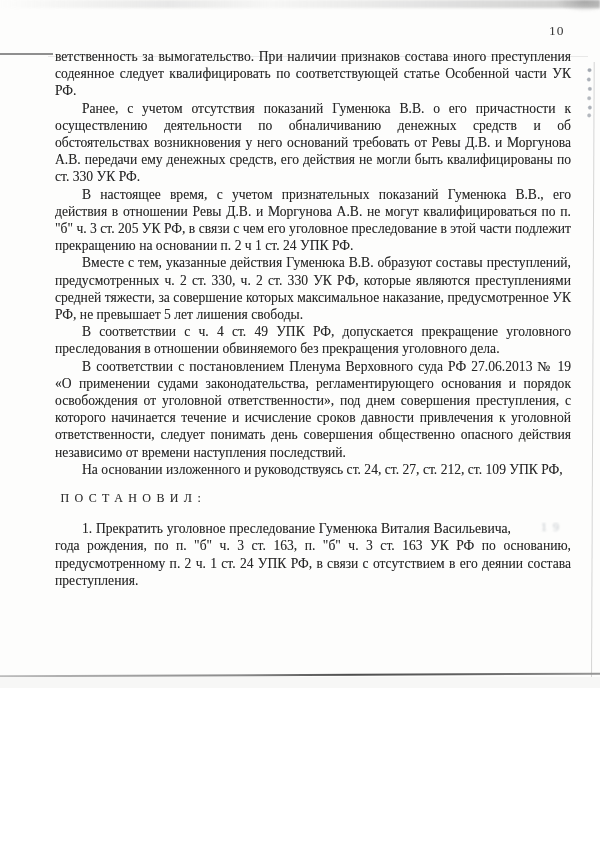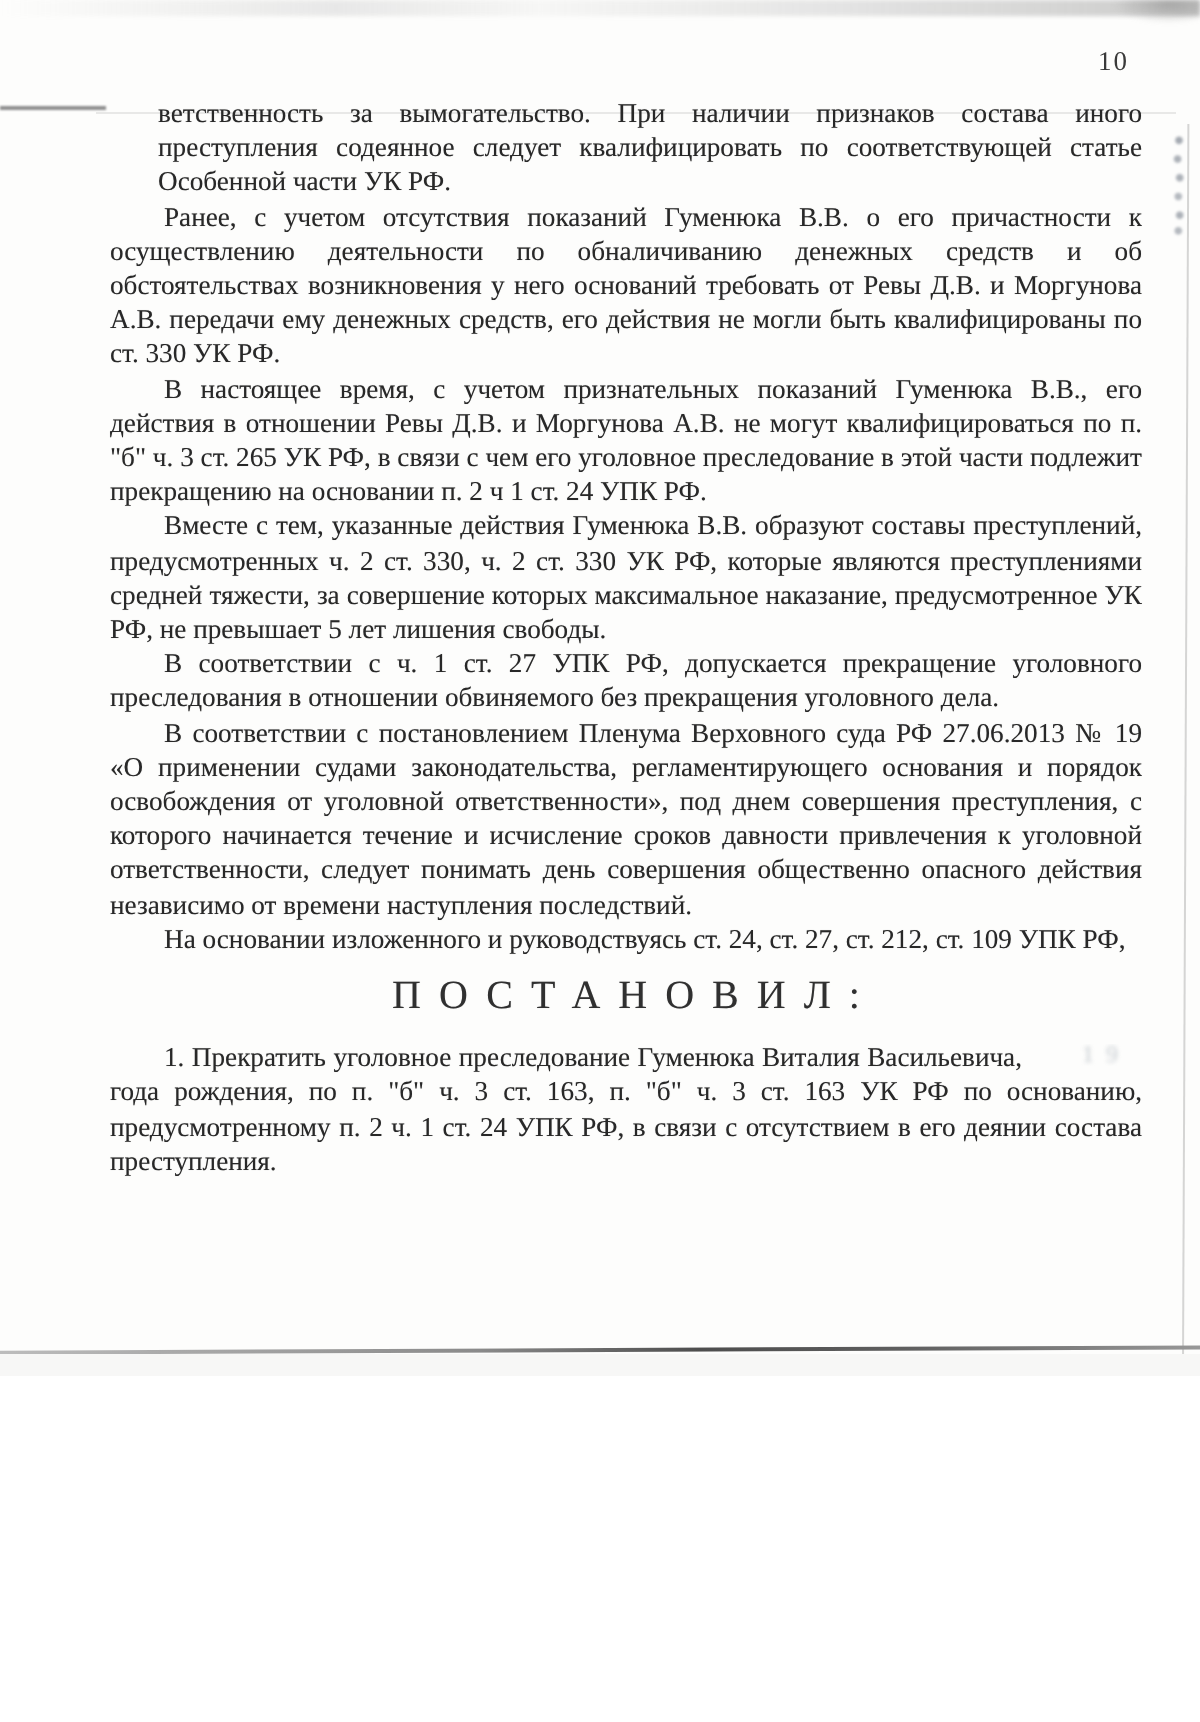--- a/index.html
+++ b/index.html
@@ -78,26 +78,26 @@
     font-size: 13.5px; color: #3a3a3a;
     letter-spacing: 1px;
   }
   .content {
     position: absolute; top: 48px; left: 55px; width: 516px;
     font-size: 13.6px; line-height: 17.2px;
     text-align: justify;
     text-shadow: 0 0 0.4px rgba(40,40,40,0.35);
   }
   .content p { margin: 0; text-indent: 27px; }
-  .content p.continuation { text-indent: 0; margin-left: 24px; }
+  .content p.continuation { text-indent: 0; }
   .resolution-heading {
     margin: 12px 0 13px 0;
-    text-align: center;
+    text-align: left;
     text-indent: 0;
-    font-size: 20px;
+    font-size: 12px;
     font-weight: normal;
     letter-spacing: 0.45em;
     padding-left: 0.45em; 
     color: #303030;
   }
   .redacted {
     display: inline-block;
     width: 54px; height: 11px;
     margin: 0 3px;
     vertical-align: baseline;
@@ -126,23 +126,23 @@
   <div class="perforation-marks"></div>
   <div class="margin-speck"></div>
   <div class="bottom-edge"></div>
   <div class="below-edge"></div>
 
   <div class="page-number">10</div>
 
   <div class="content">
     <p class="continuation">ветственность за вымогательство. При наличии признаков состава иного преступления содеянное следует квалифицировать по соответствующей статье Особенной части УК РФ.</p>
     <p>Ранее, с учетом отсутствия показаний Гуменюка В.В. о его причастности к осуществлению деятельности по обналичиванию денежных средств и об обстоятельствах возникновения у него оснований требовать от Ревы Д.В. и Моргунова А.В. передачи ему денежных средств, его действия не могли быть квалифицированы по ст. 330 УК РФ.</p>
-    <p>В настоящее время, с учетом признательных показаний Гуменюка В.В., его действия в отношении Ревы Д.В. и Моргунова А.В. не могут квалифицироваться по п. "б" ч. 3 ст. 265 УК РФ, в связи с чем его уголовное преследование в этой части подлежит прекращению на основании п. 2 ч 1 ст. 24 УПК РФ.</p>
+    <p>В настоящее время, с учетом признательных показаний Гуменюка В.В., его действия в отношении Ревы Д.В. и Моргунова А.В. не могут квалифицироваться по п. "б" ч. 3 ст. 205 УК РФ, в связи с чем его уголовное преследование в этой части подлежит прекращению на основании п. 2 ч 1 ст. 24 УПК РФ.</p>
     <p>Вместе с тем, указанные действия Гуменюка В.В. образуют составы преступлений, предусмотренных ч. 2 ст. 330, ч. 2 ст. 330 УК РФ, которые являются преступлениями средней тяжести, за совершение которых максимальное наказание, предусмотренное УК РФ, не превышает 5 лет лишения свободы.</p>
-    <p>В соответствии с ч. 1 ст. 27 УПК РФ, допускается прекращение уголовного преследования в отношении обвиняемого без прекращения уголовного дела.</p>
+    <p>В соответствии с ч. 4 ст. 49 УПК РФ, допускается прекращение уголовного преследования в отношении обвиняемого без прекращения уголовного дела.</p>
     <p>В соответствии с постановлением Пленума Верховного суда РФ 27.06.2013 № 19 «О применении судами законодательства, регламентирующего основания и порядок освобождения от уголовной ответственности», под днем совершения преступления, с которого начинается течение и исчисление сроков давности привлечения к уголовной ответственности, следует понимать день совершения общественно опасного действия независимо от времени наступления последствий.</p>
     <p>На основании изложенного и руководствуясь ст. 24, ст. 27, ст. 212, ст. 109 УПК РФ,</p>
 
     <h2 class="resolution-heading">ПОСТАНОВИЛ:</h2>
 
     <p><span>1. Прекратить уголовное преследование Гуменюка Виталия Васильевича,</span><span class="redacted"><span class="redact-trace">19</span></span><span>года рождения, по п. "б" ч. 3 ст. 163, п. "б" ч. 3 ст. 163 УК РФ по основанию, предусмотренному п. 2 ч. 1 ст. 24 УПК РФ, в связи с отсутствием в его деянии состава преступления.</span></p>
   </div>
 
 </div>
 

